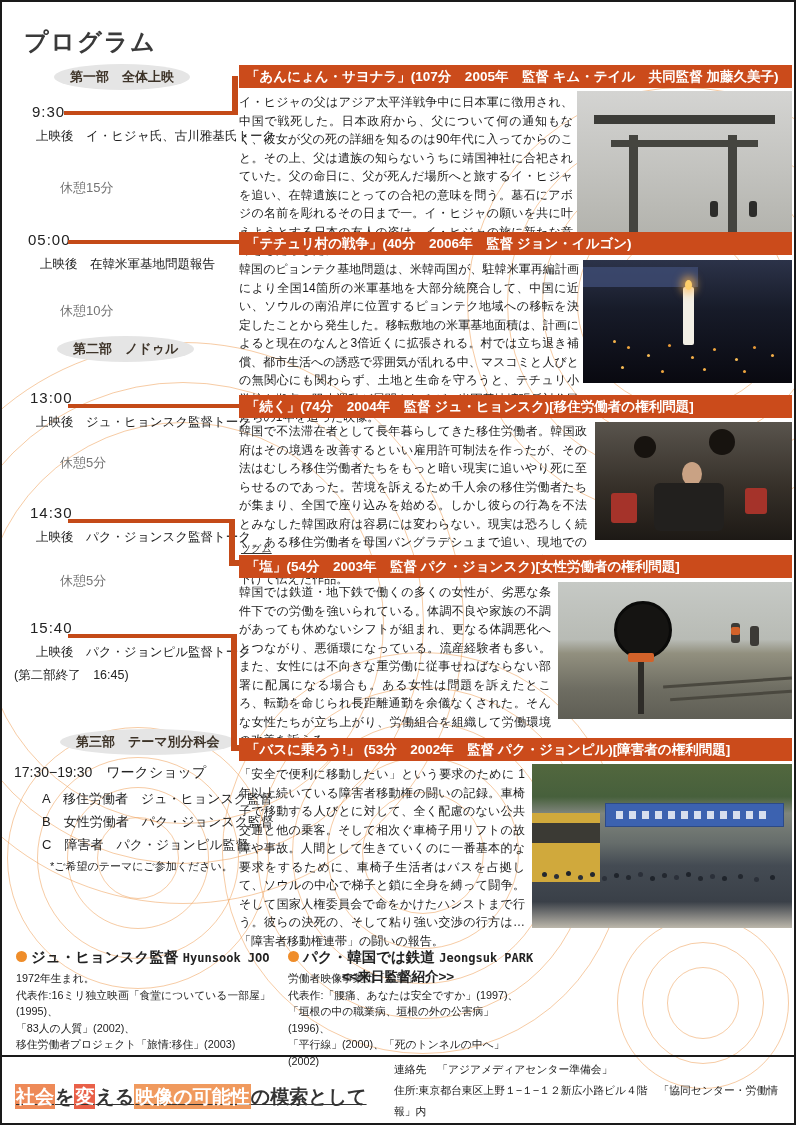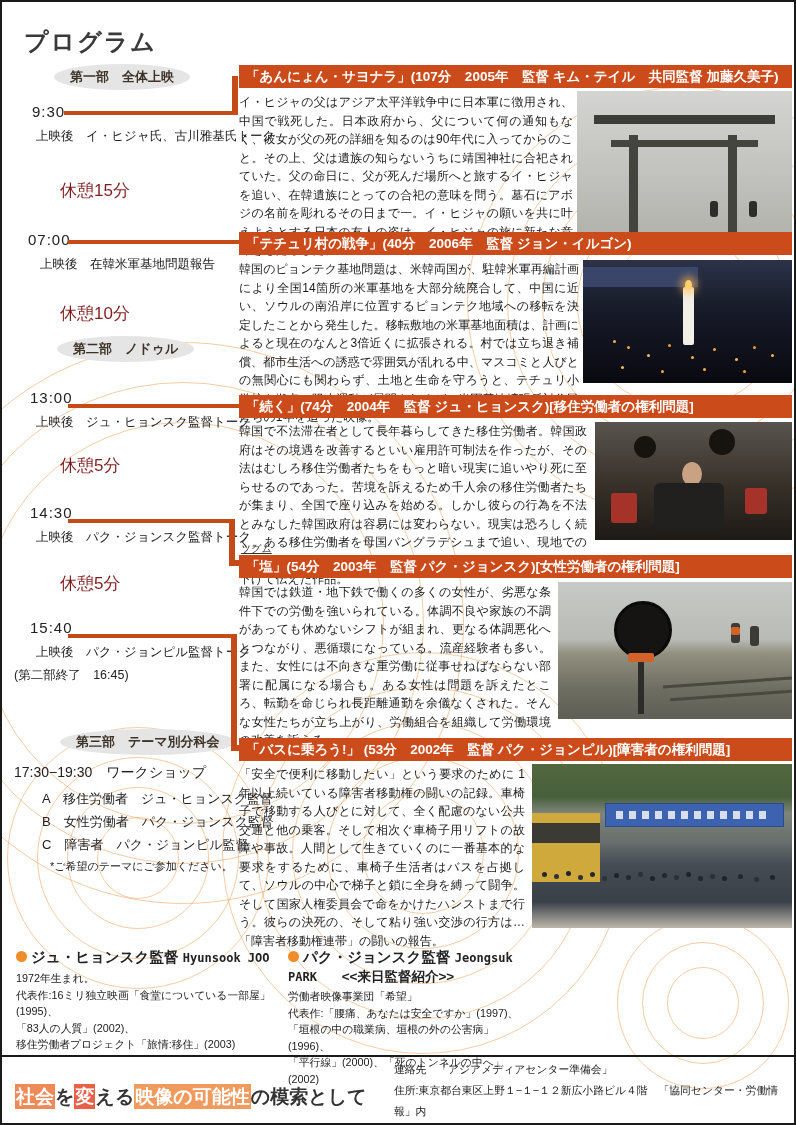--- a/index.html
+++ b/index.html
@@ -9,21 +9,21 @@
   .abs{position:absolute;}
   
   .arc{position:absolute;border:1px solid rgba(238,152,74,.5);border-radius:50%;z-index:0;}
   
   .page-title{font-size:24px;font-weight:bold;color:#3a3a3a;letter-spacing:2px;z-index:1;}
   
   .badge{background:#e5e5e5;border-radius:50%;padding:4px 16px;font-size:13px;font-weight:bold;
          color:#3d3328;white-space:nowrap;z-index:1;}
   .time{font-size:15px;color:#222;letter-spacing:1px;z-index:1;}
   .note{font-size:12.5px;color:#222;white-space:nowrap;z-index:1;}
-  .brk{font-size:17px;color:#7f1d1d;z-index:1;}
+  .brk{font-size:13px;color:#737373;z-index:1;}
   .ws-time{font-size:14px;color:#222;z-index:1;}
   .ws-item{font-size:13px;color:#222;z-index:1;}
   .ws-note{font-size:11px;color:#222;z-index:1;}
   .conn{position:absolute;background:#c44a18;z-index:1;}
   
   .film-header{position:absolute;left:237px;width:553px;height:23px;background:#cb4b1b;
                color:#fff;font-weight:bold;font-size:13.5px;line-height:23px;padding-left:7px;
                box-sizing:border-box;white-space:nowrap;overflow:hidden;z-index:1;}
   .film-body{position:absolute;left:237px;font-size:12px;line-height:18.5px;color:#1b1b1b;
              text-align:justify;z-index:1;}
@@ -119,21 +119,21 @@
   </div>
 
   <div class="abs page-title" style="left:22px;top:24px;">プログラム</div>
 
   <div class="abs badge" style="left:52px;top:62px;">第一部　全体上映</div>
 
   <div class="abs time" style="left:30px;top:101px;">9:30</div>
   <div class="abs note" style="left:34px;top:126px;">上映後　イ・ヒジャ氏、古川雅基氏トーク</div>
   <div class="abs brk" style="left:58px;top:177px;">休憩15分</div>
 
-  <div class="abs time" style="left:26px;top:229px;">07:00</div>
+  <div class="abs time" style="left:26px;top:229px;">05:00</div>
   <div class="abs note" style="left:38px;top:254px;">上映後　在韓米軍基地問題報告</div>
   <div class="abs brk" style="left:58px;top:300px;">休憩10分</div>
 
   <div class="abs badge" style="left:55px;top:334px;">第二部　ノドゥル</div>
 
   <div class="abs time" style="left:28px;top:387px;">13:00</div>
   <div class="abs note" style="left:34px;top:412px;">上映後　ジュ・ヒョンスク監督トーク</div>
   <div class="abs brk" style="left:58px;top:452px;">休憩5分</div>
 
   <div class="abs time" style="left:28px;top:502px;">14:30</div>
@@ -226,33 +226,33 @@
       <span class="dir-en">Hyunsook JOO</span>
     </div>
     <div class="dir-bio">1972年生まれ。
 代表作:16ミリ独立映画「食堂についている一部屋」(1995)、
 「83人の人質」(2002)、
 移住労働者プロジェクト「旅情:移住」(2003)</div>
   </div>
 
   <div class="dir-col" style="left:286px;top:946px;width:246px;">
     <div>
-      <span class="dir-dot"></span><span class="dir-name">パク・ジョンスク監督</span>
+      <span class="dir-dot"></span><span class="dir-name">パク・韓国では鉄道</span>
       <span class="dir-en">Jeongsuk PARK</span>
     </div>
     <div class="dir-bio">労働者映像事業団「希望」
 代表作:「腰痛、あなたは安全ですか」(1997)、
 「垣根の中の職業病、垣根の外の公害病」(1996)、
 「平行線」(2000)、「死のトンネルの中へ」(2002)</div>
   </div>
 
 
   <div class="rule" style="top:1053px;"></div>
 
-  <div class="slogan" style="left:13px;top:1082px;">
+  <div class="slogan" style="left:13px;top:1082px;text-decoration:underline;">
     <span class="hl1">社会</span><span>を</span><span class="hl2">変</span><span>える</span><span class="hl3">映像の可能性</span><span>の模索として</span>
   </div>
 
   <div class="contact" style="left:392px;top:1057px;width:402px;">連絡先　「アジアメディアセンター準備会」
 住所:東京都台東区上野１−１−１２新広小路ビル４階　「協同センター・労働情報」内
 TEL&amp;FAX:０３−３８３５−３７４７　メール:asia_media_center@yahoo.co.jp</div>
 
 </div>
 
 </body></html>

